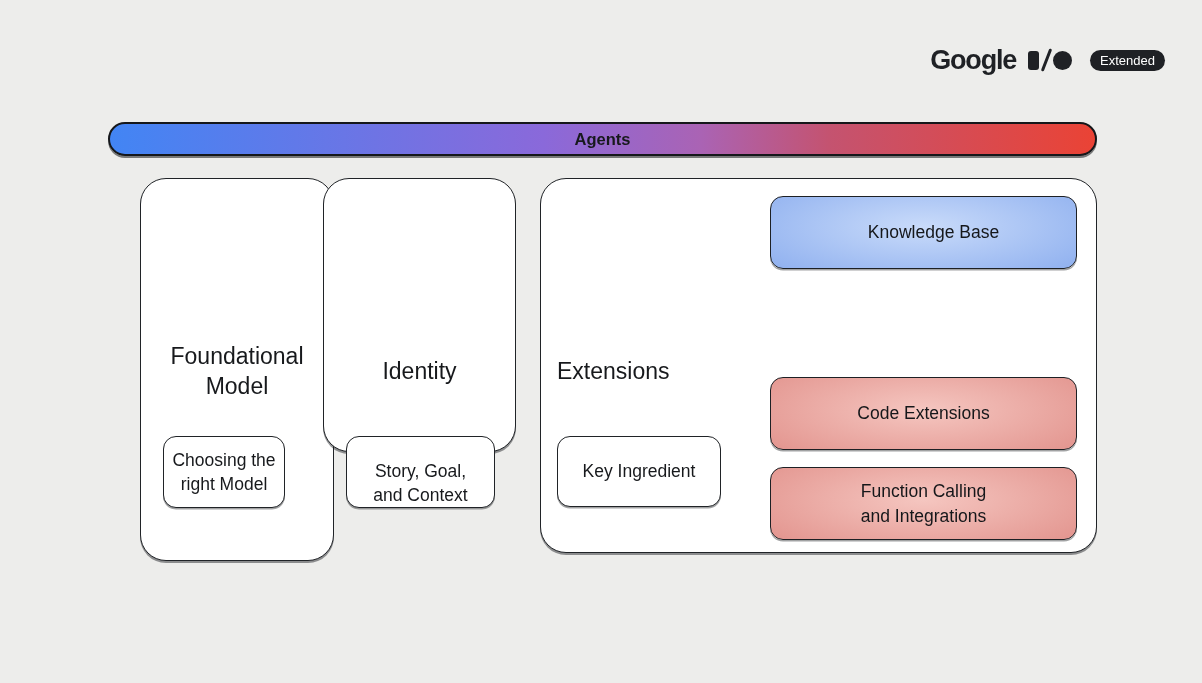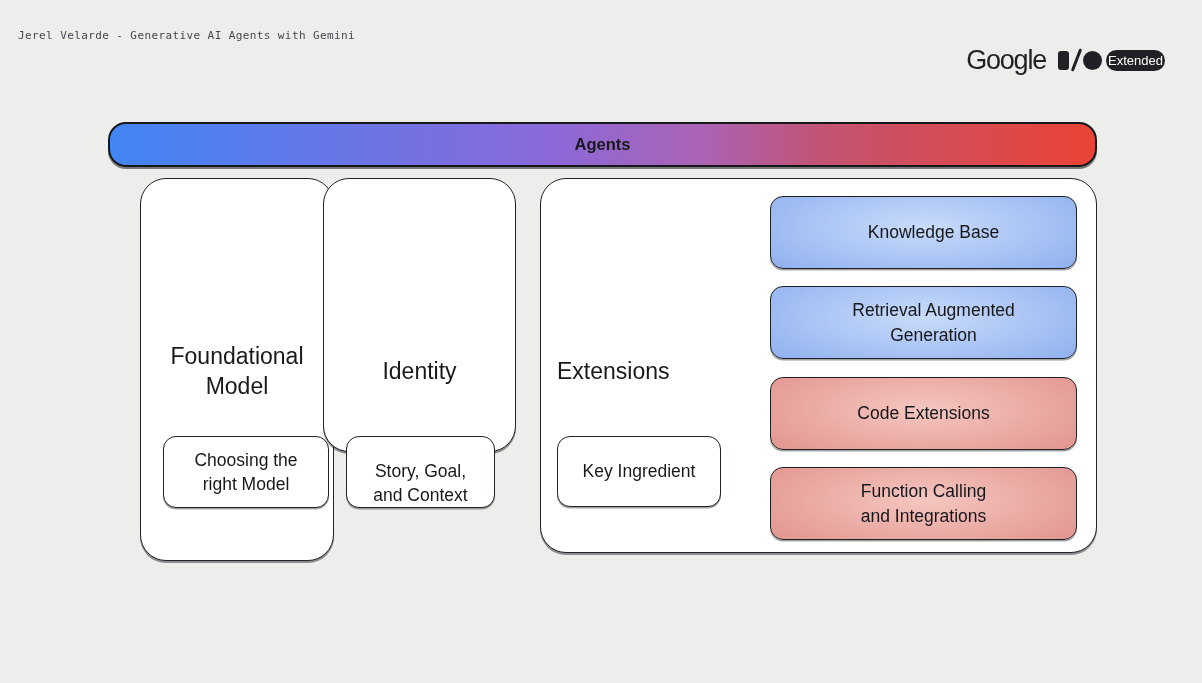--- a/index.html
+++ b/index.html
@@ -32,47 +32,47 @@
   .logo-row {
     position: absolute;
     top: 44px;
     right: 37px;
     height: 32px;
     display: flex;
     align-items: center;
   }
   .google-word {
     font-size: 27px;
-    font-weight: 400;
+    font-weight: 700;
     letter-spacing: -1.2px;
     color: var(--ink, #1F2125);
   }
   .io-mark { display: flex; align-items: center; margin-left: 12px; }
   .io-bar  { width: 11px; height: 19px; background: var(--ink, #1F2125); border-radius: 3px; }
   .io-slash{ width: 3px; height: 24px; background: var(--ink, #1F2125); transform: rotate(21deg); margin: 0 5px 0 6px; border-radius: 1.5px; }
   .io-dot  { width: 19px; height: 19px; background: var(--ink, #1F2125); border-radius: 50%; }
   .extended-pill {
-    margin-left: 4px;
+    margin-left: 18px;
     height: 21px;
     line-height: 21px;
-    padding: 0 2px;
+    padding: 0 10px;
     border-radius: 11px;
     background: var(--ink, #1F2125);
     color: #FFFFFF;
     font-size: 13px;
     font-weight: 500;
   }
 
   
   .banner {
     position: absolute;
     left: 108px;
     top: 122px;
     width: 989px;
-    height: 45px;
+    height: 34px;
     box-sizing: border-box;
     border: 2px solid #15171A;
     border-radius: 18px;
     background: linear-gradient(90deg,
       var(--banner-blue, #4285F4) 0%,
       #8A69DA 44%,
       #AA63B4 60%,
       #C45370 73%,
       var(--banner-red, #EA4335) 100%);
     box-shadow: 0 2px 0 rgba(21,23,26,0.55);
@@ -126,21 +126,21 @@
     box-shadow: 0 1.5px 0 rgba(21,23,26,0.4);
     display: flex;
     align-items: center;
     justify-content: center;
     text-align: center;
     font-size: 17.5px;
     line-height: 1.38;
     white-space: pre-line;
     color: #17191C;
   }
-  .col1 .chip { left: 22px; width: 166px; height: 72px; }
+  .col1 .chip { left: 22px; width: 122px; height: 72px; }
   .col2 .chip { left: 22px; width: 149px; height: 72px; align-items: flex-end; }
   .col3 .chip { left: 16px; width: 164px; height: 71px; }
 
   
   .pill {
     position: absolute;
     left: 229px;
     width: 307px;
     height: 73px;
     box-sizing: border-box;
@@ -168,21 +168,20 @@
   .pill1 { top: 17px; }
   .pill2 { top: 107px; }
   .pill3 { top: 198px; }
   .pill4 { top: 288px; }
 </style>
 </head>
 <body>
 
 <div class="stage">
 
-  <div class="header-note">Jerel Velarde - Generative AI Agents with Gemini</div>
 
   <div class="logo-row">
     <span class="google-word">Google</span>
     <span class="io-mark">
       <span class="io-bar"></span>
       <span class="io-slash"></span>
       <span class="io-dot"></span>
     </span>
     <span class="extended-pill">Extended</span>
   </div>
@@ -216,24 +215,20 @@
     <h2 class="col-title">
       <span>Extensions</span>
     </h2>
     <div class="chip">
       <span>Key Ingredient</span>
     </div>
 
     <div class="pill pill-blue pill1">
       <span>Knowledge Base</span>
     </div>
-    <div class="pill pill-blue pill2">
-      <span>Retrieval Augmented
-Generation</span>
-    </div>
     <div class="pill pill-red pill3">
       <span>Code Extensions</span>
     </div>
     <div class="pill pill-red pill4">
       <span>Function Calling
 and Integrations</span>
     </div>
   </section>
 
 </div>

